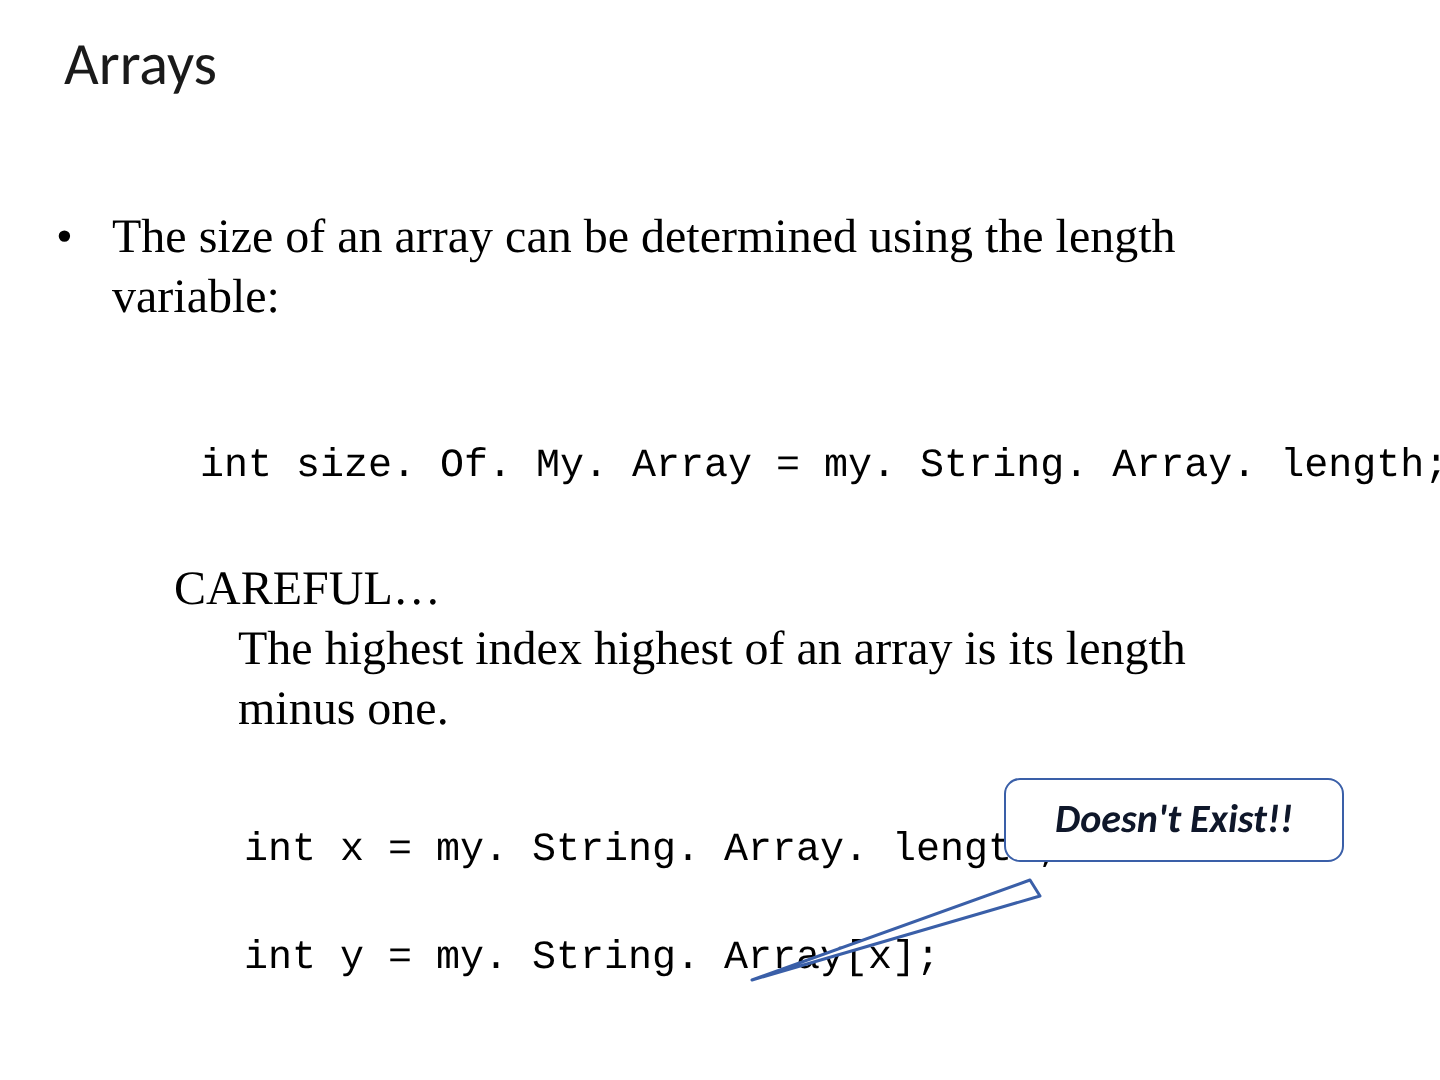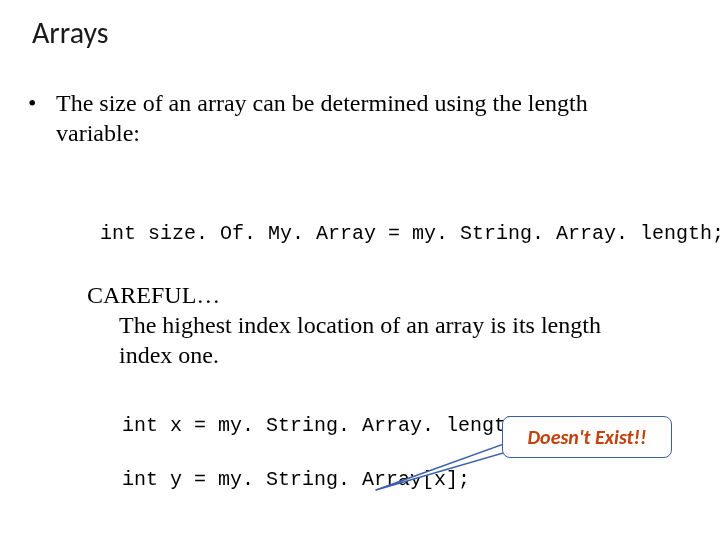--- a/index.html
+++ b/index.html
@@ -23,21 +23,21 @@
     position: absolute;
     left: 32px;
     top: 14px;
     font-family: Calibri, Arial, sans-serif;
     font-size: 30px;
     color: #1a1a1a;
   }
   .bullet {
     position: absolute;
     left: 28px;
-    top: 88px;
+    top: 104px;
     width: 640px;
     font-size: 24px;
     line-height: 1.25;
   }
   .bullet .dot {
     display: inline-block;
     vertical-align: top;
     width: 22px;
   }
   .bullet .txt {
@@ -77,31 +77,31 @@
     top: 414px;
   }
   .code3 {
     position: absolute;
     left: 122px;
     top: 468px;
   }
   .callout {
     position: absolute;
     left: 502px;
-    top: 416px;
+    top: 389px;
     width: 170px;
     height: 42px;
     border: 1.5px solid #3a5fa8;
     border-radius: 8px;
     background: #ffffff;
     font-family: Calibri, Arial, sans-serif;
     font-style: italic;
     font-weight: bold;
     font-size: 20px;
-    color: #c2410c;
+    color: #0f172a;
     display: flex;
     align-items: center;
     justify-content: center;
     box-sizing: border-box;
   }
   .callout-tail {
     position: absolute;
     left: 370px;
     top: 436px;
     width: 160px;
@@ -118,21 +118,21 @@
 
   <div class="bullet">
     <span class="dot">•</span>
     <span class="txt">The size of an array can be determined using the length variable:</span>
   </div>
 
   <div class="code code1">int size. Of. My. Array = my. String. Array. length;</div>
 
   <div class="careful-block">
     <span class="careful">CAREFUL…</span>
-    <span class="rest">The highest index location of an array is its length index one.</span>
+    <span class="rest">The highest index highest of an array is its length minus one.</span>
   </div>
 
   <div class="code code2">int x = my. String. Array. length;</div>
 
   <div class="code code3">int y = my. String. Array[x];</div>
 
   <svg class="callout-tail" viewBox="0 0 160 60">
     <polygon points="145,4 150,12 6,54" fill="#ffffff" stroke="#3a5fa8" stroke-width="1.5" stroke-linejoin="round"></polygon>
   </svg>
 

